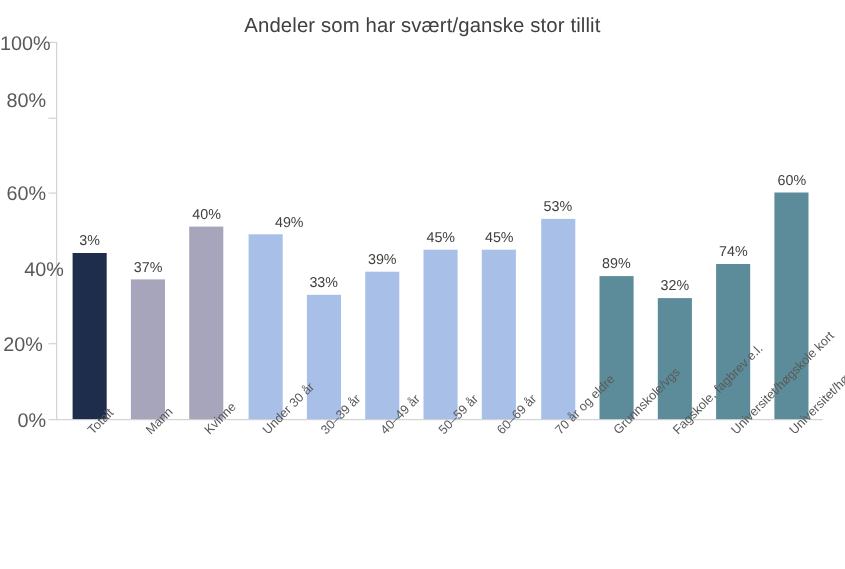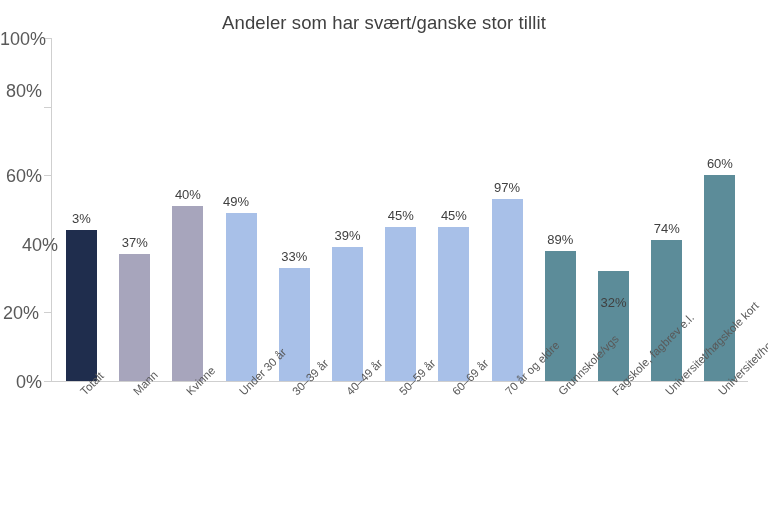--- a/index.html
+++ b/index.html
@@ -119,35 +119,35 @@
       <div class="y-label" style="left: 0px; width: 42px; right: auto; top: 29px;">100%</div>
     </div>
   <div id="bars">
       <div class="bar" title="Totalt: 44%" style="left: 66px; top: 230.08px; width: 31px; height: 150.92px; background: rgb(31, 45, 77);"></div>
       <div class="bar-value" style="left: 51.5px; top: 211.08px;">3%</div>
       <div class="bar" title="Mann: 37%" style="left: 119.2px; top: 254.09px; width: 31px; height: 126.91px; background: rgb(167, 165, 188);"></div>
       <div class="bar-value" style="left: 104.7px; top: 235.09px;">37%</div>
       <div class="bar" title="Kvinne: 51%" style="left: 172.4px; top: 206.07px; width: 31px; height: 174.93px; background: rgb(167, 165, 188);"></div>
       <div class="bar-value" style="left: 157.9px; top: 187.07px;">40%</div>
       <div class="bar" title="Under 30 år: 49%" style="left: 225.6px; top: 212.93px; width: 31px; height: 168.07px; background: rgb(168, 192, 232);"></div>
-      <div class="bar-value" style="left: 206px; top: 193.93px;">49%</div>
+      <div class="bar-value" style="left: 216px; top: 193.93px; text-align: right;">49%</div>
       <div class="bar" title="30–39 år: 33%" style="left: 278.8px; top: 267.81px; width: 31px; height: 113.19px; background: rgb(168, 192, 232);"></div>
       <div class="bar-value" style="left: 264.3px; top: 248.81px;">33%</div>
       <div class="bar" title="40–49 år: 39%" style="left: 332px; top: 247.23px; width: 31px; height: 133.77px; background: rgb(168, 192, 232);"></div>
       <div class="bar-value" style="left: 317.5px; top: 228.23px; text-align: center;">39%</div>
       <div class="bar" title="50–59 år: 45%" style="left: 385.2px; top: 226.65px; width: 31px; height: 154.35px; background: rgb(168, 192, 232);"></div>
       <div class="bar-value" style="left: 370.7px; top: 207.65px;">45%</div>
       <div class="bar" title="60–69 år: 45%" style="left: 438.4px; top: 226.65px; width: 31px; height: 154.35px; background: rgb(168, 192, 232);"></div>
       <div class="bar-value" style="left: 423.9px; top: 207.65px;">45%</div>
       <div class="bar" title="70 år og eldre: 53%" style="left: 491.6px; top: 199.21px; width: 31px; height: 181.79px; background: rgb(168, 192, 232);"></div>
-      <div class="bar-value" style="left: 477.1px; top: 180.21px;">97%</div>
+      <div class="bar-value" style="left: 477.1px; top: 180.21px;">53%</div>
       <div class="bar" title="Grunnskole/vgs: 38%" style="left: 544.8px; top: 250.66px; width: 31px; height: 130.34px; background: rgb(92, 140, 153);"></div>
       <div class="bar-value" style="left: 530.3px; top: 231.66px;">89%</div>
       <div class="bar" title="Fagskole, fagbrev e.l.: 32%" style="left: 598px; top: 271.24px; width: 31px; height: 109.76px; background: rgb(92, 140, 153);"></div>
-      <div class="bar-value" style="left: 583.5px; top: 252.24px; margin-top: 43px;">32%</div>
+      <div class="bar-value" style="left: 583.5px; top: 252.24px;">32%</div>
       <div class="bar" title="Universitet/høgskole kort: 41%" style="left: 651.2px; top: 240.37px; width: 31px; height: 140.63px; background: rgb(92, 140, 153);"></div>
       <div class="bar-value" style="left: 636.7px; top: 221.37px;">74%</div>
       <div class="bar" title="Universitet/høgskole lang: 60%" style="left: 704.4px; top: 175.2px; width: 31px; height: 205.8px; background: rgb(92, 140, 153);"></div>
       <div class="bar-value" style="left: 689.9px; top: 156.2px;">60%</div>
     </div>
   <div id="cat-labels">
       <div class="cat-label" style="left: 77.5px; top: 389px;">Totalt</div>
       <div class="cat-label" style="left: 130.7px; top: 389px;">Mann</div>
       <div class="cat-label" style="left: 183.9px; top: 389px;">Kvinne</div>
       <div class="cat-label" style="left: 237.1px; top: 389px;">Under 30 år</div>

